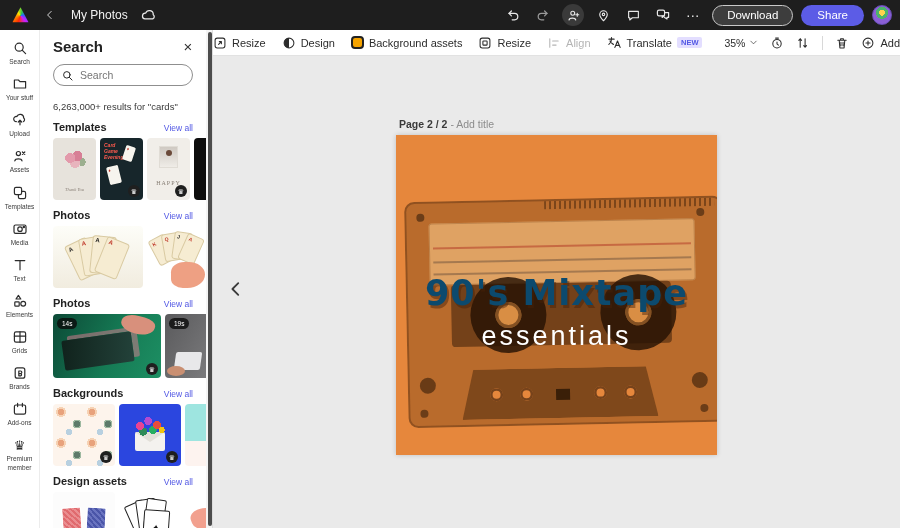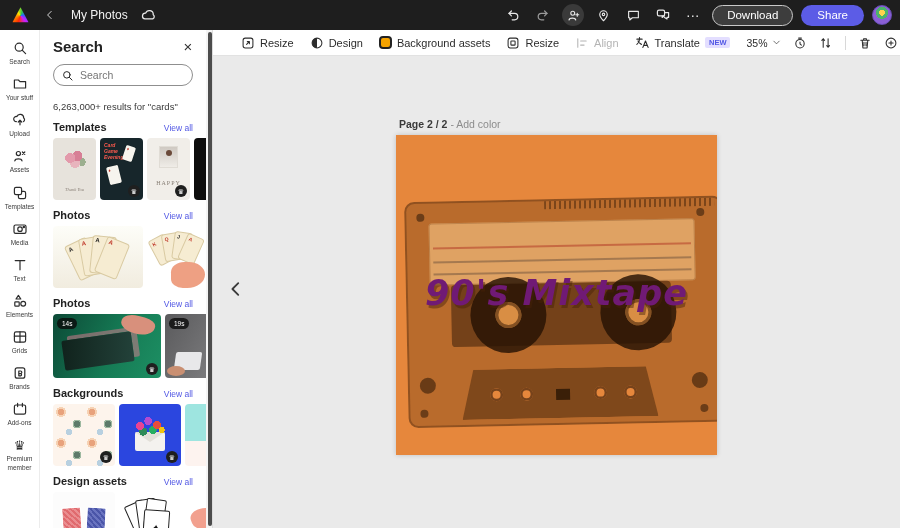--- a/index.html
+++ b/index.html
@@ -117,21 +117,21 @@
   .a-hand { background:#fff; }
   .a-hand .pink-hand { position:absolute; left:6px; top:16px; width:26px; height:20px; background:#f2a08e; border-radius:40% 60% 50% 50%; transform:rotate(-20deg); }
 
   
   .pscroll { position:absolute; left:206px; top:30px; width:7px; bottom:0; background:#f4f4f4; border-right:1px solid #dcdcdc; }
   .pscroll .thumb-bar { position:absolute; left:1.5px; top:2px; bottom:2px; width:4px; background:#4c4c4c; border-radius:2px; }
 
   
   .canvas { position:absolute; left:213px; top:30px; right:0; bottom:0; background:#eaeaea; }
   .ctoolbar { position:absolute; left:0; top:0; right:0; height:26px; background:#fff; border-bottom:1px solid #e2e2e2;
-              display:flex; align-items:center; padding:0 28px; gap:16px; }
+              display:flex; align-items:center; padding:0 0; gap:16px; }
   .ct-item { display:flex; align-items:center; gap:5px; font-size:11px; color:#2c2c2c; cursor:pointer; white-space:nowrap; }
   .ct-item svg { display:block; }
   .ct-item.disabled { color:#b4b4b4; cursor:default;justify-content:space-between; }
   .swatch { width:13px; height:13px; border-radius:4px; background:#f5a300; border:2px solid #222; }
   .new-badge { background:#e3deff; color:#5258e4; font-size:7.5px; font-weight:bold; padding:1px 4px; border-radius:2px; }
   .ct-right { margin-left:auto; display:flex; align-items:center; gap:12px; }
   .zoom-ctl { display:flex; align-items:center; gap:4px; font-size:10.5px; color:#2c2c2c; cursor:pointer; }
   .vdiv { width:1px; height:14px; background:#d8d8d8; }
 
   .page-label { position:absolute; left:186px; top:88px; font-size:10.5px; }
@@ -160,22 +160,22 @@
   .cs-bottom { position:absolute; left:64px; top:233px; width:196px; height:50px; background:rgba(48,23,5,0.42);
                clip-path:polygon(6% 0, 94% 0, 100% 100%, 0 100%); }
   .hole { position:absolute; top:252px; width:13px; height:13px; border-radius:50%; background:#e6873c; box-shadow:inset 0 0 0 2.5px rgba(45,22,5,0.6); }
   .hole.h1 { left:92px; } .hole.h2 { left:122px; } .hole.h3 { left:196px; } .hole.h4 { left:226px; }
   .cs-slot { position:absolute; left:158px; top:254px; width:14px; height:11px; background:rgba(35,17,3,0.75); }
   .screw { position:absolute; width:8px; height:8px; border-radius:50%; background:rgba(30,15,3,0.5); }
   .s1 { left:22px; top:76px; } .s2 { left:302px; top:76px; } .s3 { left:22px; top:272px; } .s4 { left:302px; top:272px; }
   .capshole { position:absolute; top:240px; width:16px; height:16px; border-radius:50%; background:rgba(40,20,5,0.55); }
   .c1 { left:22px; } .c2 { left:294px; }
 
-  .art-title { position:absolute; left:0; right:0; top:138px; text-align:center; color:#701a75;
-               font-family:"DejaVu Sans", sans-serif; font-weight:800; font-style:italic; font-size:35px; letter-spacing:1px;
+  .art-title { position:absolute; left:0; right:0; top:138px; text-align:center; color:#0c4a6e;
+               font-family:"DejaVu Sans", sans-serif; font-weight:800; font-size:35px; letter-spacing:1px;
                text-shadow:2px 3px 0 rgba(70,34,8,0.45); z-index:5; }
   .art-sub { position:absolute; left:0; right:0; top:186px; text-align:center; color:#fff;
              font-family:"Liberation Sans", sans-serif; font-weight:400; font-size:27px; letter-spacing:3px; z-index:5; }
 
   svg.stroke { fill:none; stroke:currentColor; stroke-width:1.5; stroke-linecap:round; stroke-linejoin:round; }
 </style>
 </head>
 <body>
 
 <div id="app">
@@ -572,21 +572,21 @@
                 <path d="M10 7v6M7 10h6"></path>
               </svg>
             </span>
           <span>Add</span>
         </div>
       </div>
     </div>
 
     <div class="page-label">
       <span class="pl-main">Page 2 / 2</span>
-      <span class="pl-hint">- Add color</span>
+      <span class="pl-hint">- Add title</span>
     </div>
 
     <div class="page-prev">
       <svg class="stroke" width="18" height="18" viewBox="0 0 20 20" style="stroke-width:2">
           <path d="M12.5 3.5L6 10l6.5 6.5"></path>
         </svg>
     </div>
 
     <div class="artboard">
       <div class="cassette">
@@ -611,16 +611,17 @@
           <div class="hole h4"></div>
         <div class="cs-slot"></div>
         <div class="screw s1"></div>
           <div class="screw s2"></div>
           <div class="screw s3"></div>
           <div class="screw s4"></div>
         <div class="capshole c1"></div>
           <div class="capshole c2"></div>
       </div>
       <div class="art-title">90's Mixtape</div>
+      <div class="art-sub">essentials</div>
     </div>
 
   </div>
 </div>
 
 </body></html>

